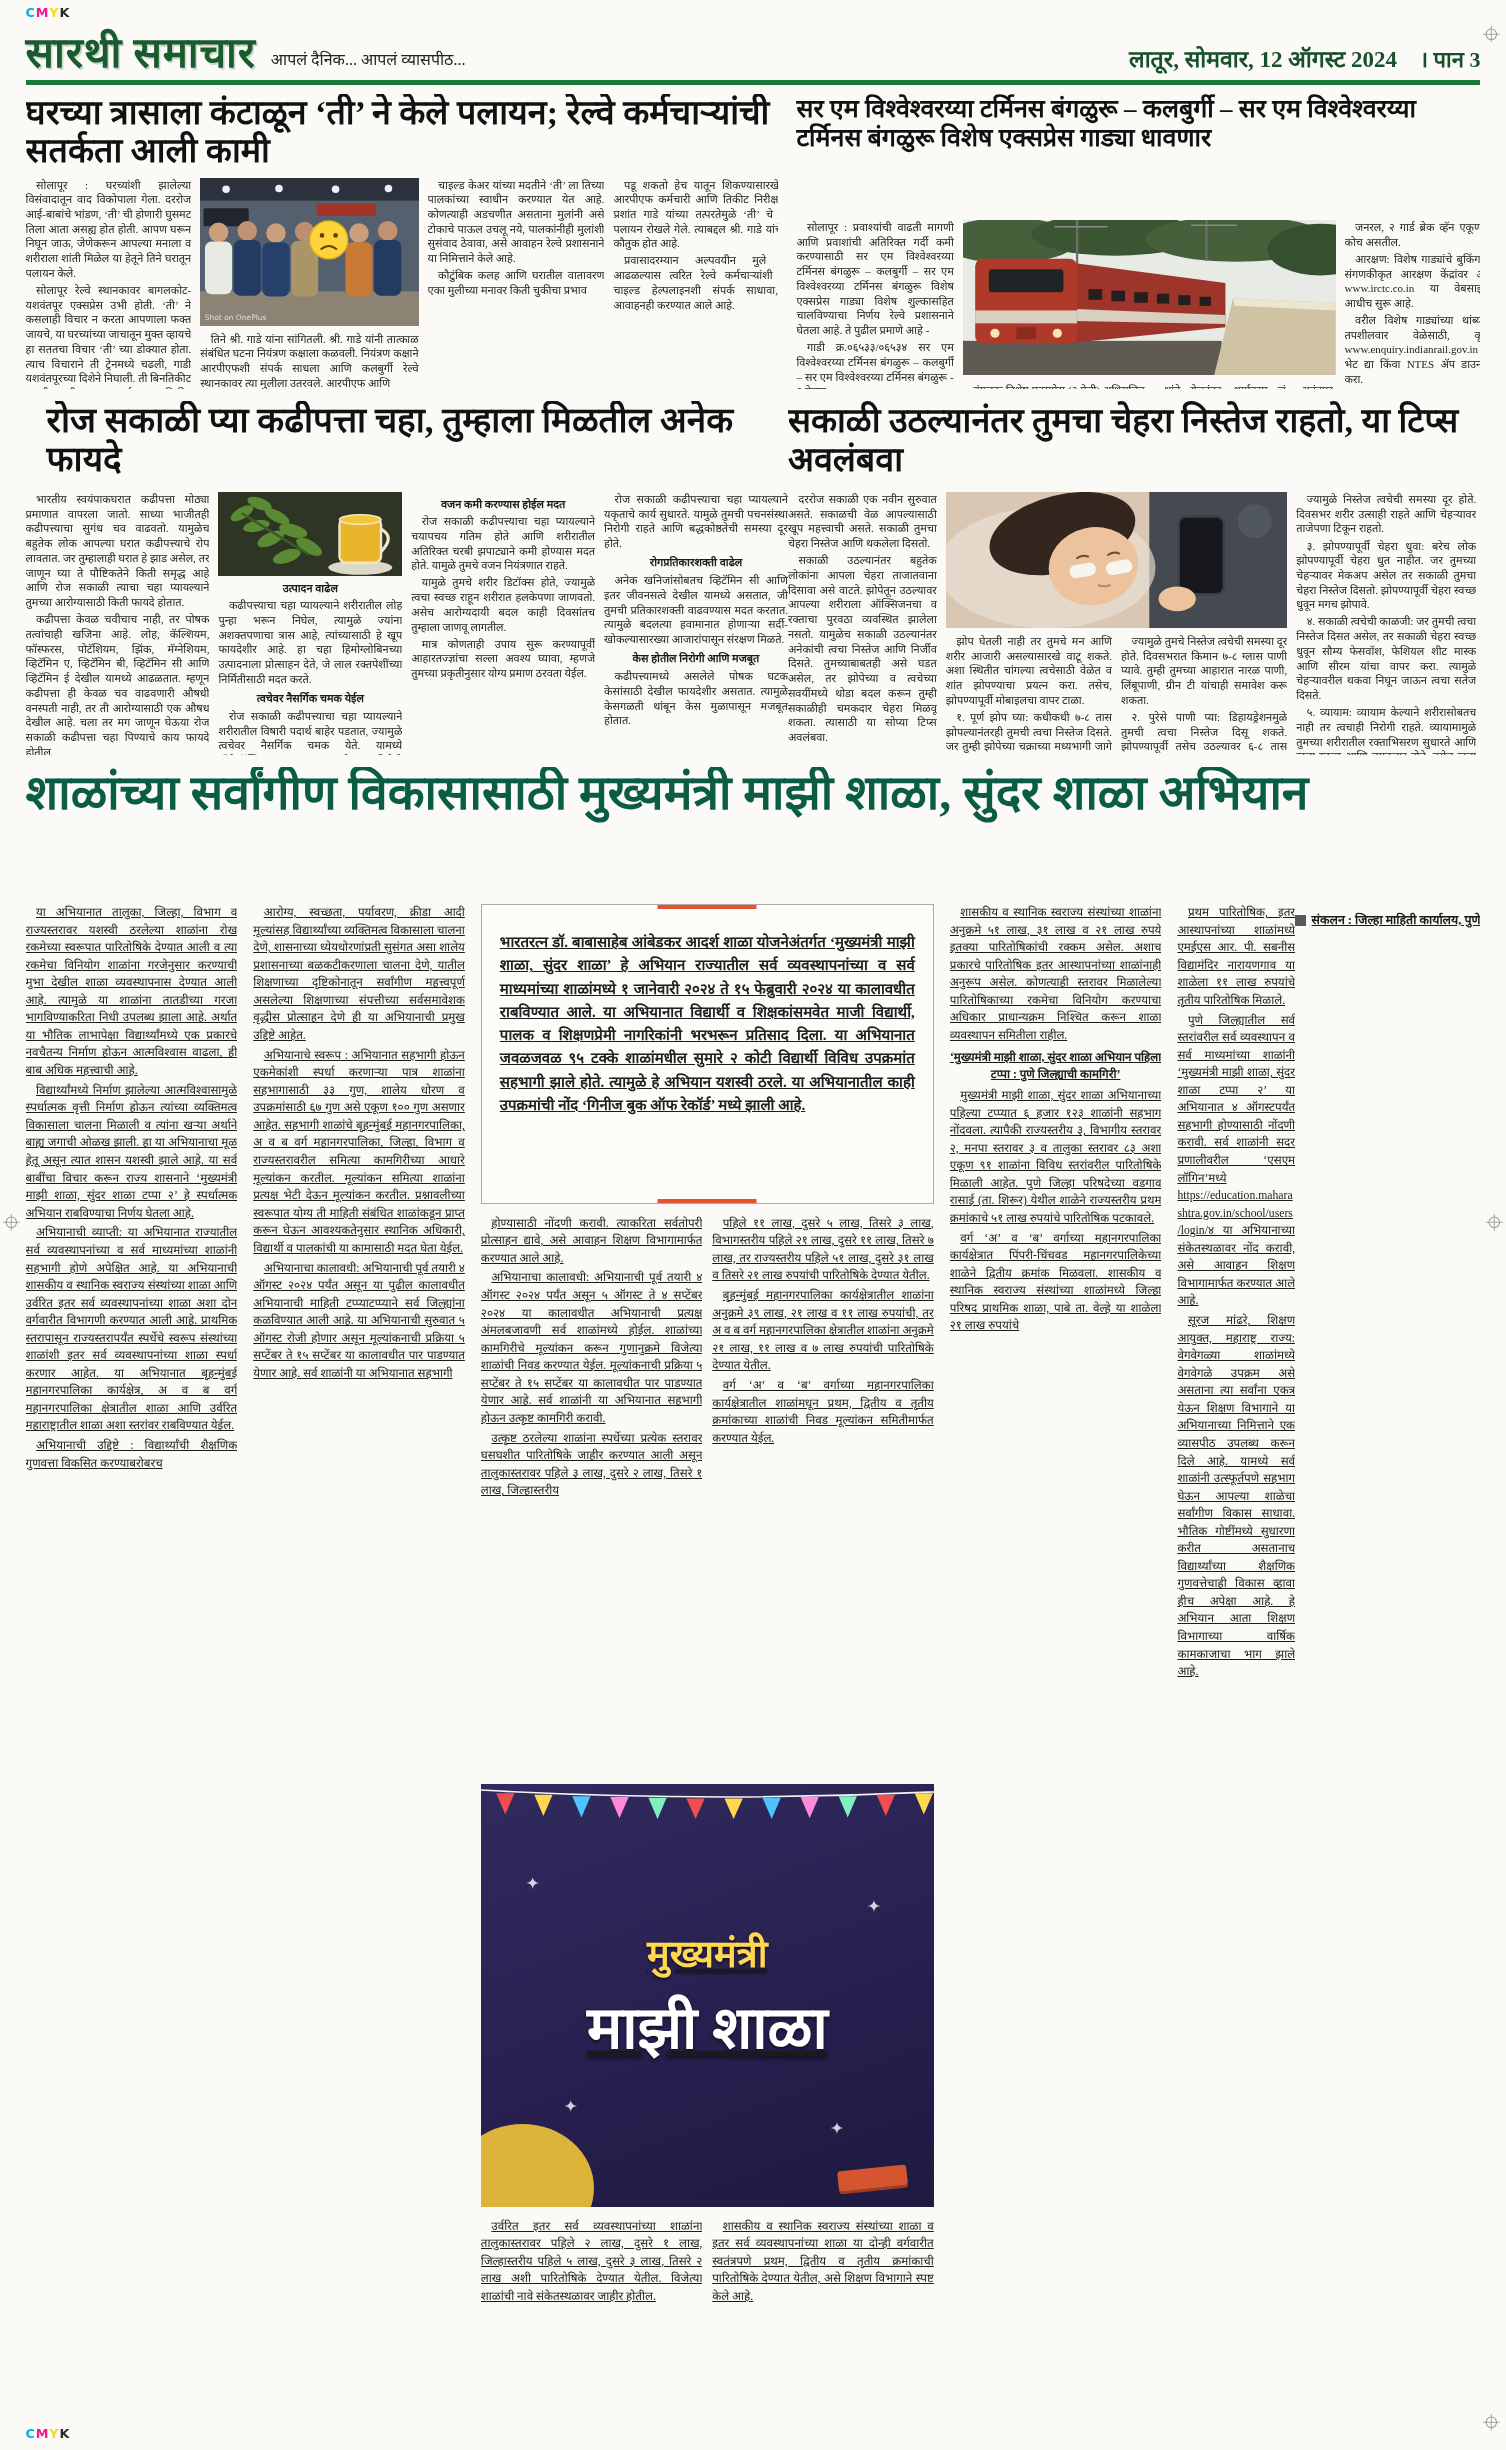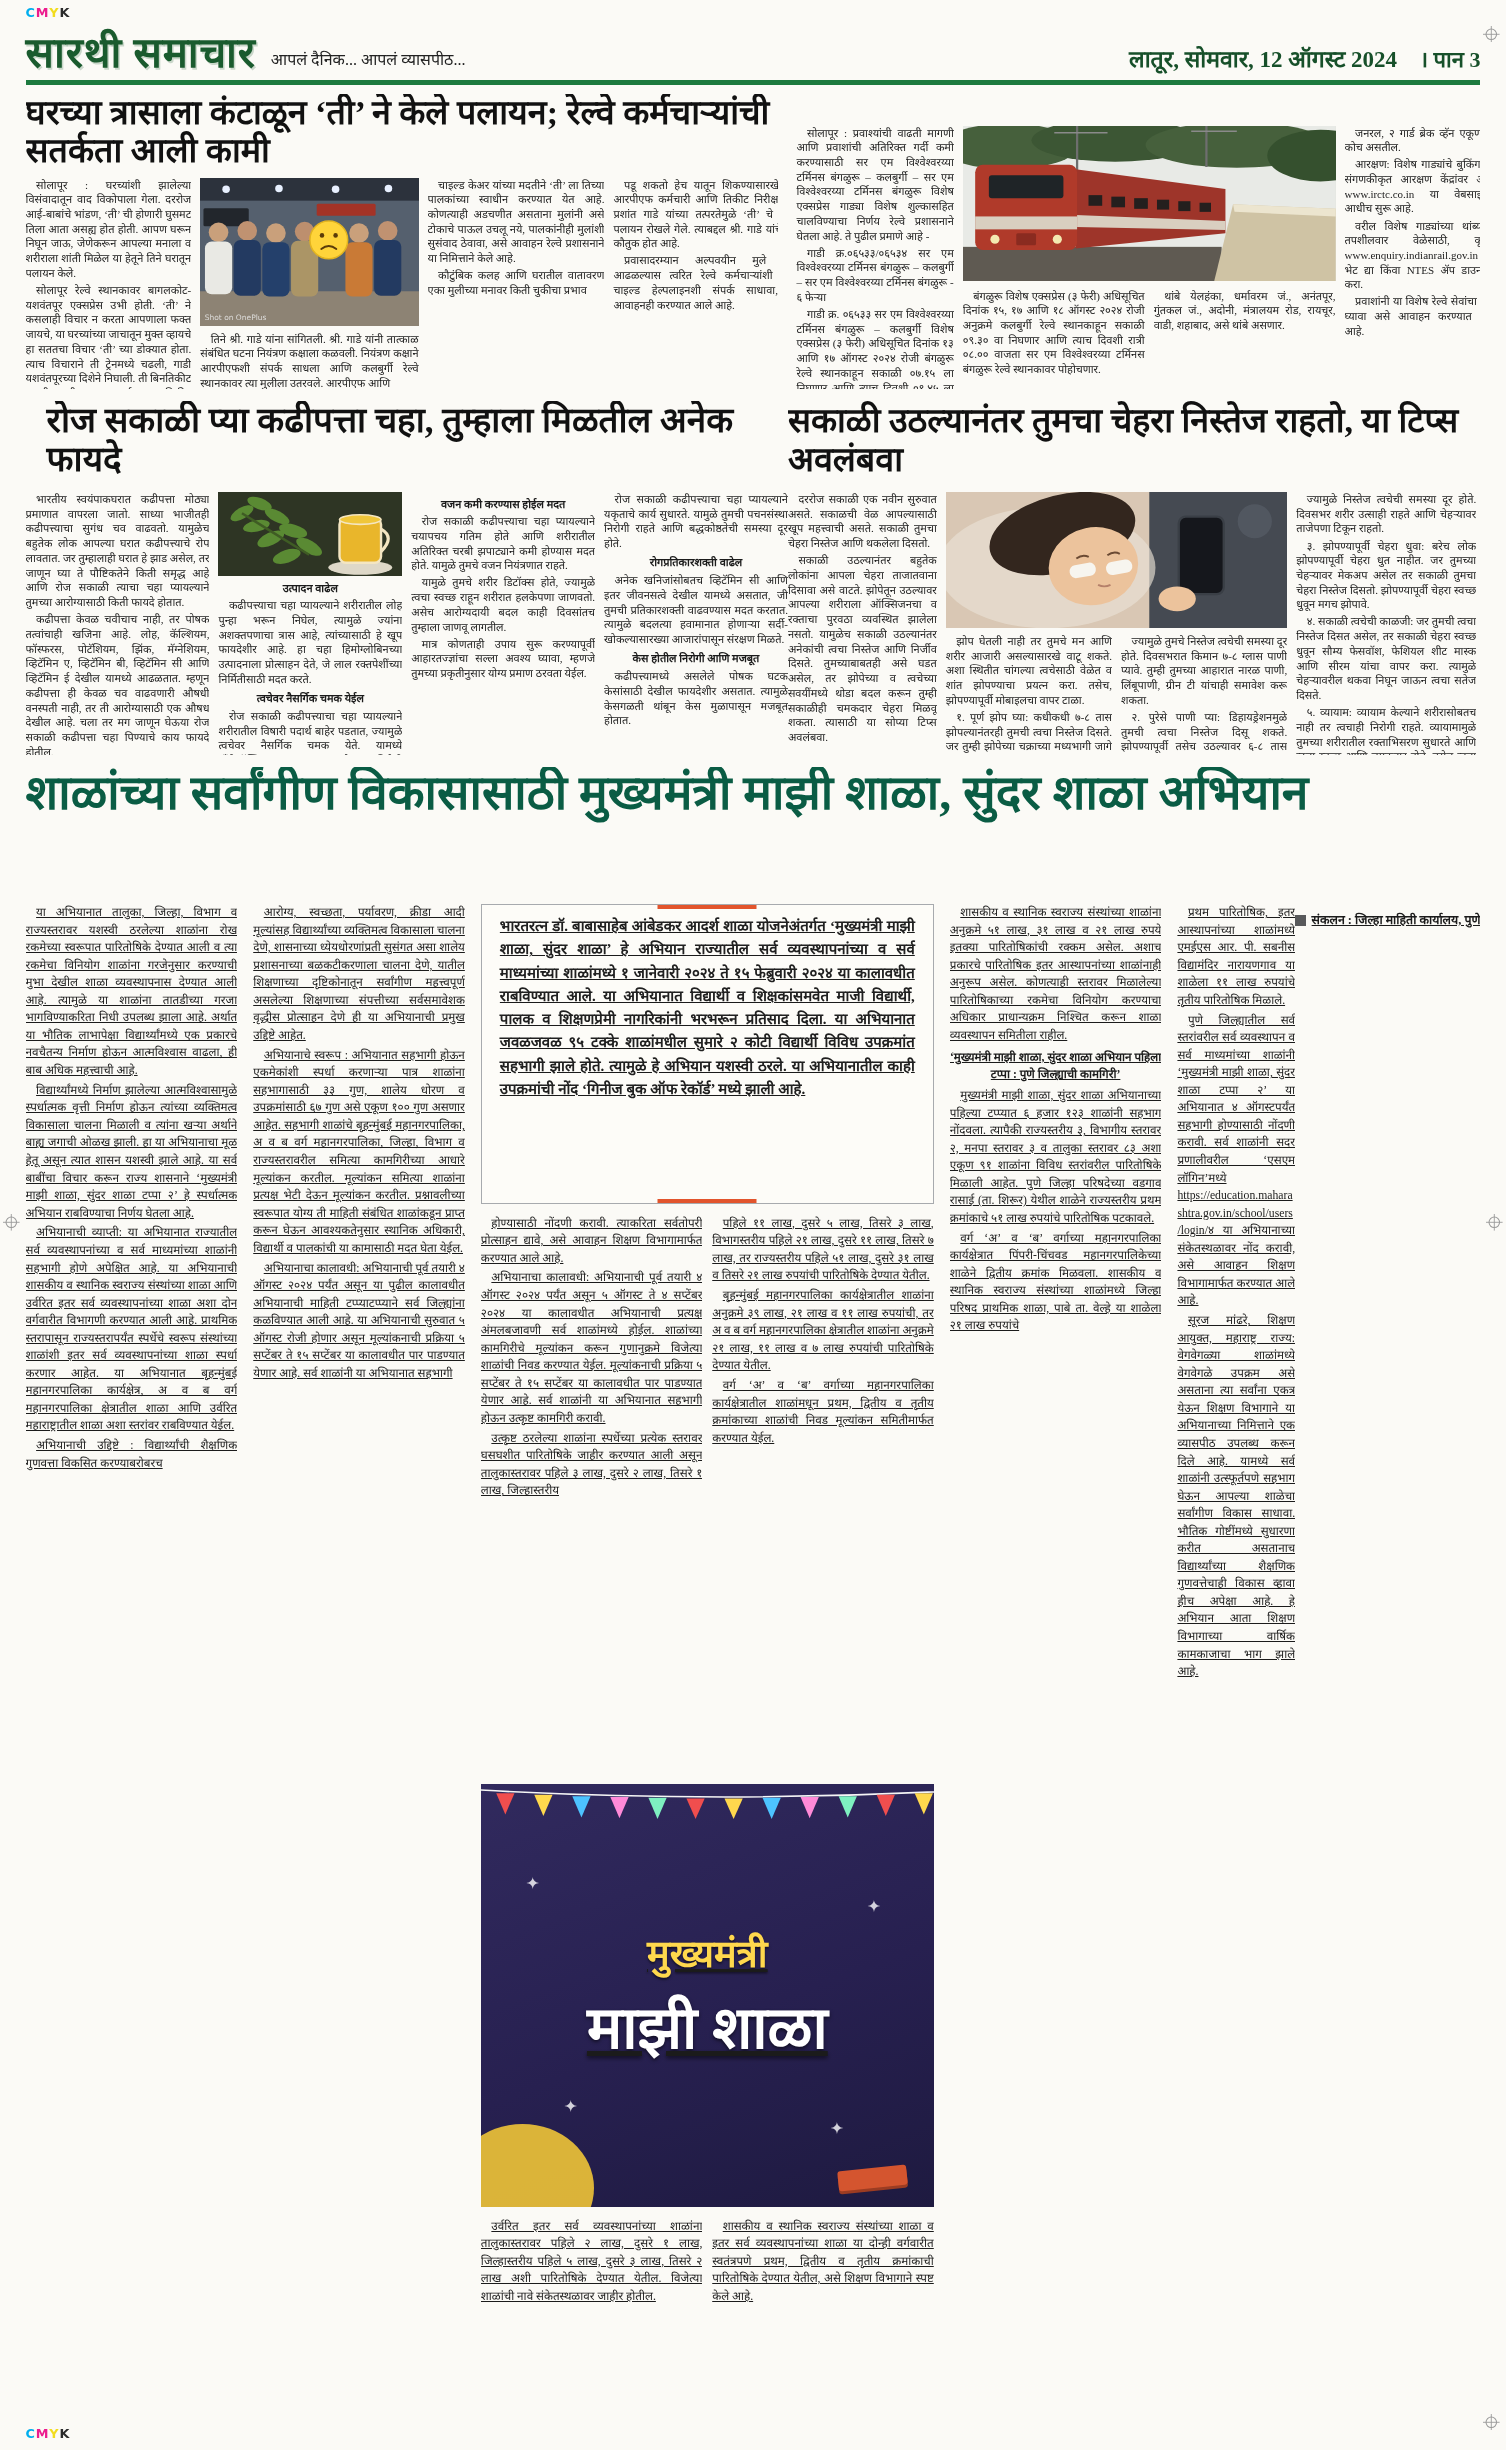--- a/index.html
+++ b/index.html
@@ -66,21 +66,21 @@
   .face-c4{grid-column:4;grid-row:1/3;}
 
   
   .school{margin-top:12px;}
   .school-head{font-size:48px;line-height:1.1;font-weight:bold;color:#0a5c44;height:130px;overflow:hidden;margin-bottom:7.5px;}
   .school-body{display:grid;grid-template-columns:1fr 1fr 2.14fr 1fr 1.18fr;gap:16px;height:1529px;overflow:hidden;text-decoration:underline;}
   .coltext-b{font-size:11.7px;line-height:1.5;}
   .school-c6{display:flex;flex-direction:row;}
   .school-c6 .listwrap{flex:1;overflow:hidden;}
   .center-flow{display:flex;flex-direction:column;gap:10.5px;overflow:hidden;}
-  .hl-box{position:relative;border:1.5px solid #a7aaae;background:#fdfcf8;padding:10px 18px 18px;font-size:15px;line-height:1.55;font-weight:bold;text-align:justify;color:#202020;flex:0 0 300px;overflow:hidden;}
+  .hl-box{position:relative;border:1.5px solid #a7aaae;background:#fdfcf8;padding:26px 18px 18px;font-size:15px;line-height:1.55;font-weight:bold;text-align:justify;color:#202020;flex:0 0 300px;overflow:hidden;}
   .hl-bar{position:absolute;left:50%;transform:translateX(-50%);width:99px;height:9px;background:#e2542c;}
   .hl-bar.top{top:-5.3px;}
   .hl-bar.bottom{bottom:-5.3px;}
   .center-mid{flex:0 0 559px;display:grid;grid-template-columns:1fr 1fr;gap:9.8px;overflow:hidden;}
   .center-lower{flex:1;display:grid;grid-template-columns:1fr 1fr;gap:9.8px;overflow:hidden;}
   .graphic-box{flex:0 0 423px;position:relative;background:linear-gradient(160deg,#312a5e 0%,#272050 55%,#1e1a40 100%);overflow:hidden;display:flex;flex-direction:column;align-items:center;justify-content:center;}
   .graphic-box .bunting{position:absolute;top:0;left:0;right:0;height:35px;}
   .g-line1{font-size:38px;font-weight:bold;color:#ffd84d;text-shadow:0 1.5px 2.3px rgba(0,0,0,.5);margin-bottom:7.5px;}
   .g-line2{font-size:59px;font-weight:bold;color:#ffffff;text-shadow:0 2.3px 3.8px rgba(0,0,0,.55);}
   .g-spark{position:absolute;color:rgba(255,255,255,.8);font-size:16.6px;}
@@ -176,20 +176,21 @@
             <div class="blk p">कौटुंबिक कलह आणि घरातील वातावरण एका मुलीच्या मनावर किती चुकीचा प्रभाव</div>
           </div>
         <div class="coltext runaway-c4">
             <div class="blk p">पडू शकतो हेच यातून शिकण्यासारखे आहे. आरपीएफ कर्मचारी आणि तिकीट निरीक्षक श्री. प्रशांत गाडे यांच्या तत्परतेमुळे ‘ती’ चे चुकीचे पलायन रोखले गेले. त्याबद्दल श्री. गाडे यांचे सर्वत्र कौतुक होत आहे.</div>
             <div class="blk p">प्रवासादरम्यान अल्पवयीन मुले एकटी आढळल्यास त्वरित रेल्वे कर्मचाऱ्यांशी अथवा चाइल्ड हेल्पलाइनशी संपर्क साधावा, असे आवाहनही करण्यात आले आहे.</div>
           </div>
       </div>
     </article>
 
     <article class="art-train">
+      <h2 class="head-2">सर एम विश्वेश्वरय्या टर्मिनस बंगळुरू – कलबुर्गी – सर एम विश्वेश्वरय्या टर्मिनस बंगळुरू विशेष एक्सप्रेस गाड्या धावणार</h2>
       <div class="train-body">
         <div class="coltext train-c1">
             <div class="blk p">सोलापूर : प्रवाश्यांची वाढती मागणी आणि प्रवाशांची अतिरिक्त गर्दी कमी करण्यासाठी सर एम विश्वेश्वरय्या टर्मिनस बंगळुरू – कलबुर्गी – सर एम विश्वेश्वरय्या टर्मिनस बंगळुरू विशेष एक्सप्रेस गाड्या विशेष शुल्कासहित चालविण्याचा निर्णय रेल्वे प्रशासनाने घेतला आहे. ते पुढील प्रमाणे आहे -</div>
             <div class="blk p">गाडी क्र.०६५३३/०६५३४ सर एम विश्वेश्वरय्या टर्मिनस बंगळुरू – कलबुर्गी – सर एम विश्वेश्वरय्या टर्मिनस बंगळुरू - ६ फेऱ्या</div>
             <div class="blk p">गाडी क्र. ०६५३३ सर एम विश्वेश्वरय्या टर्मिनस बंगळुरू – कलबुर्गी विशेष एक्सप्रेस (३ फेरी) अधिसूचित दिनांक १३ आणि १७ ऑगस्ट २०२४ रोजी बंगळुरू रेल्वे स्थानकाहून सकाळी ०७.१५ ला निघणार आणि त्याच दिवशी ०९.४५ ला कलबुर्गी रेल्वे स्थानकावर पोहोचणार.</div>
           </div>
         <div class="train-photo">
           <svg viewBox="0 0 490 206" preserveAspectRatio="xMidYMid slice" style="width:100%;height:100%">
             <rect width="490" height="206" fill="#e8eae6"></rect>
             <ellipse cx="60" cy="28" rx="90" ry="30" fill="#46603c"></ellipse>

